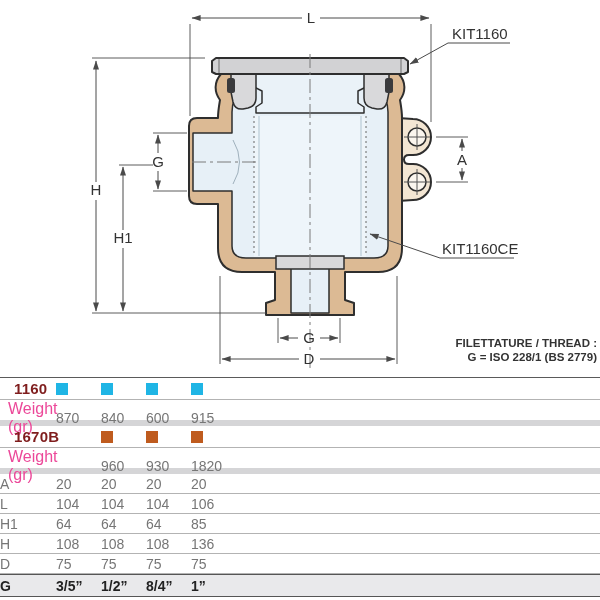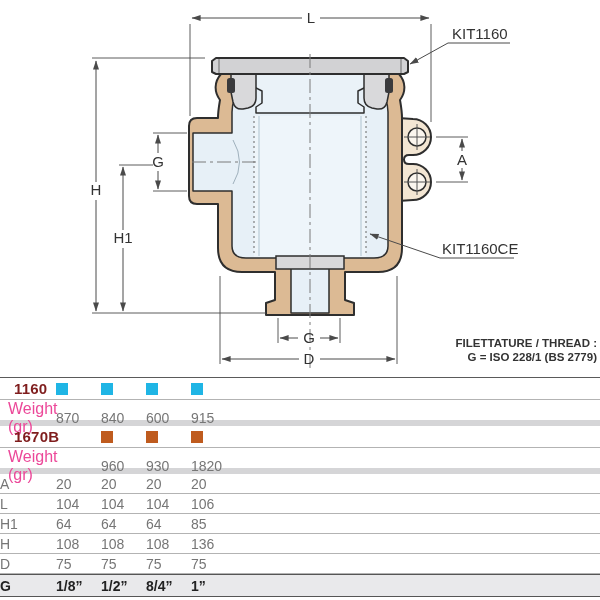--- a/index.html
+++ b/index.html
@@ -230,21 +230,21 @@
     <div class="trow dim">
       <div class="cell dlabel">D</div>
       <div class="cell val">75</div>
       <div class="cell val">75</div>
       <div class="cell val">75</div>
       <div class="cell val">75</div>
       <div></div>
     </div>
     <div class="trow ghl">
       <div class="cell dlabel">G</div>
-      <div class="cell val">1/8”</div>
+      <div class="cell val">3/5”</div>
       <div class="cell val">1/2”</div>
       <div class="cell val">8/4”</div>
       <div class="cell val">1”</div>
       <div></div>
     </div>
 
   </div>
 </div>
 
 </body></html>

